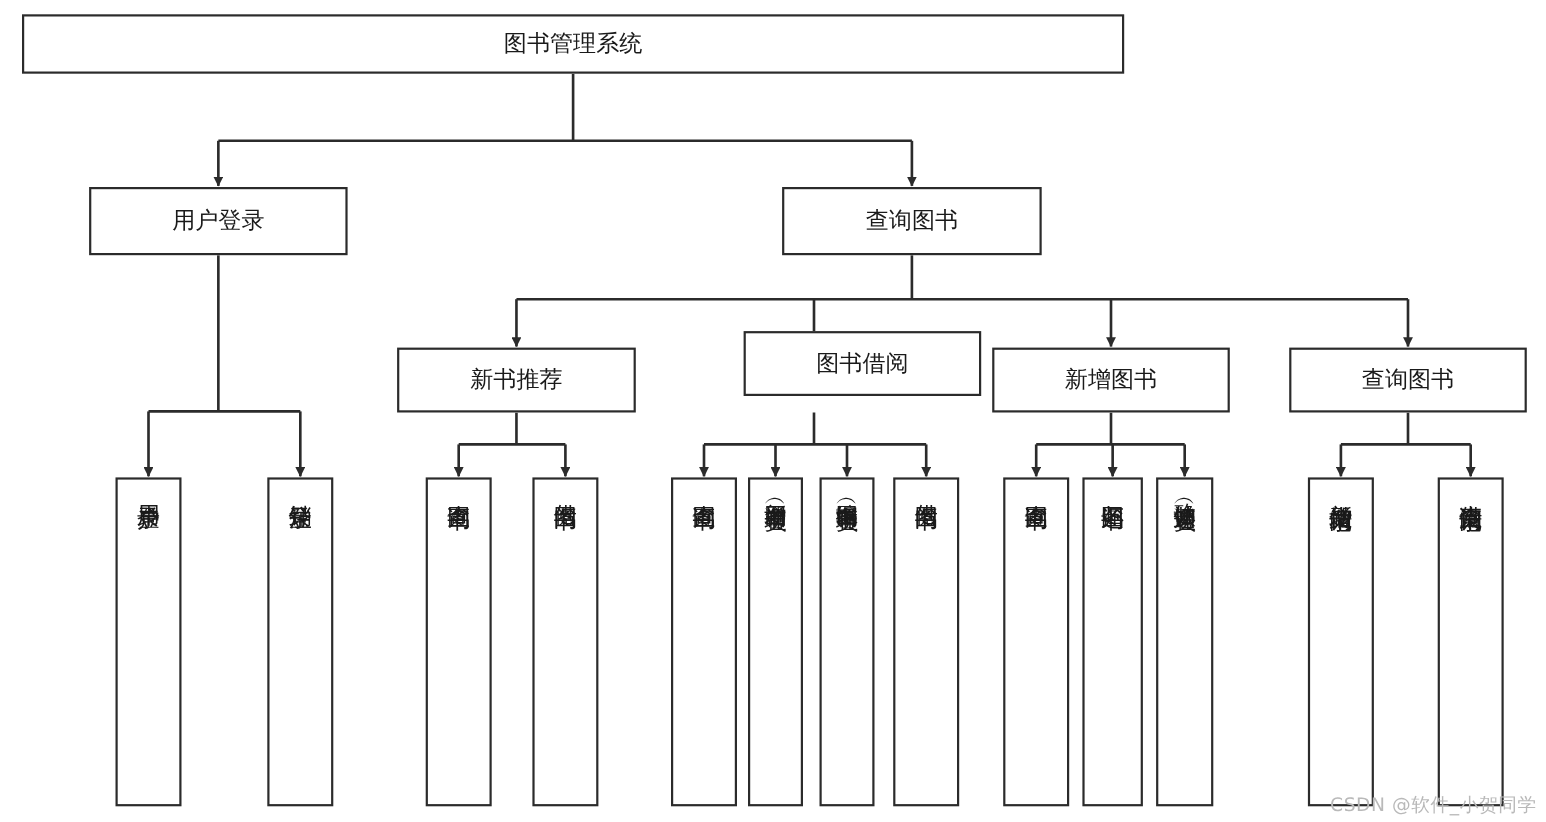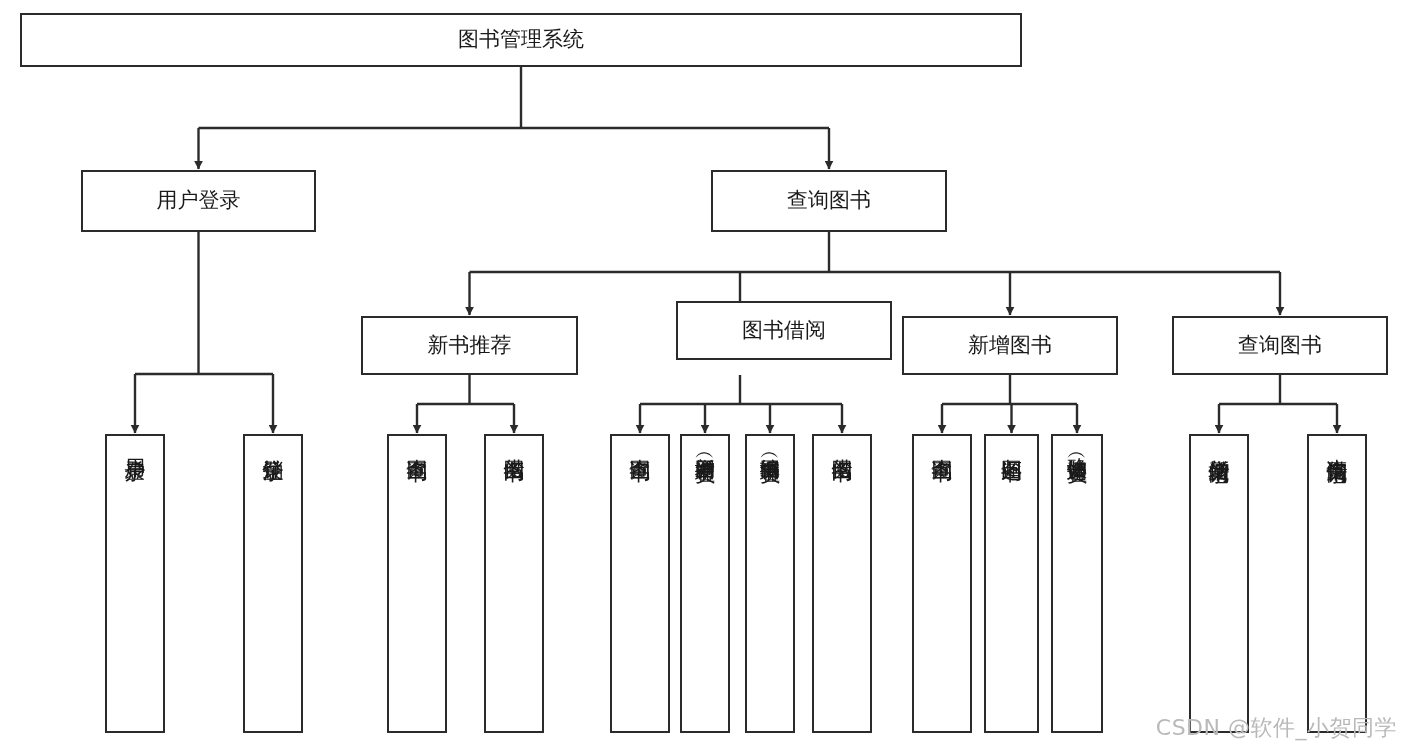--- a/index.html
+++ b/index.html
@@ -58,21 +58,21 @@
     letter-spacing: 1px;
     line-height: 1.05;
   }
   .node.vert.tall .label {
     font-size: 20px;
   }
   .watermark {
     position: absolute;
     right: 8px;
     bottom: 4px;
-    font-size: 22px;
+    font-size: 17px;
     color: #b9b9b9;
     letter-spacing: 0.5px;
     white-space: nowrap;
     user-select: none;
   }
 </style>
 </head>
 <body>
 
 <div id="diagram-root">

